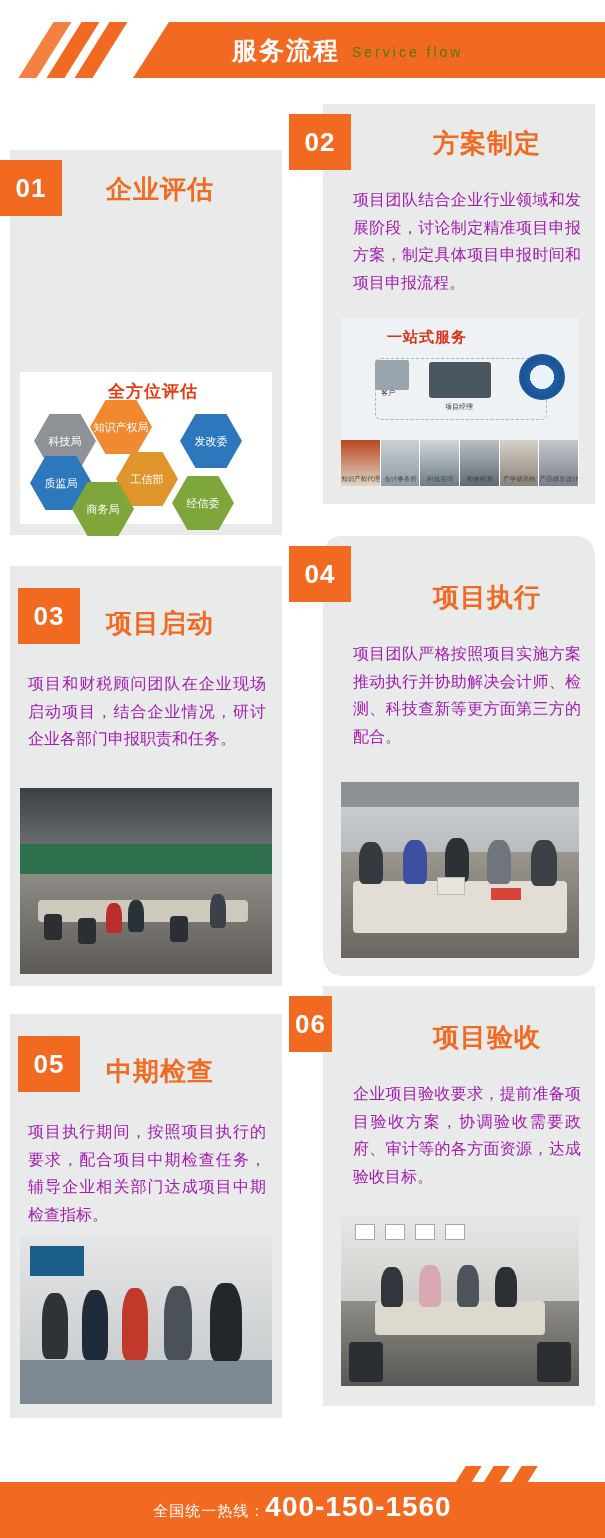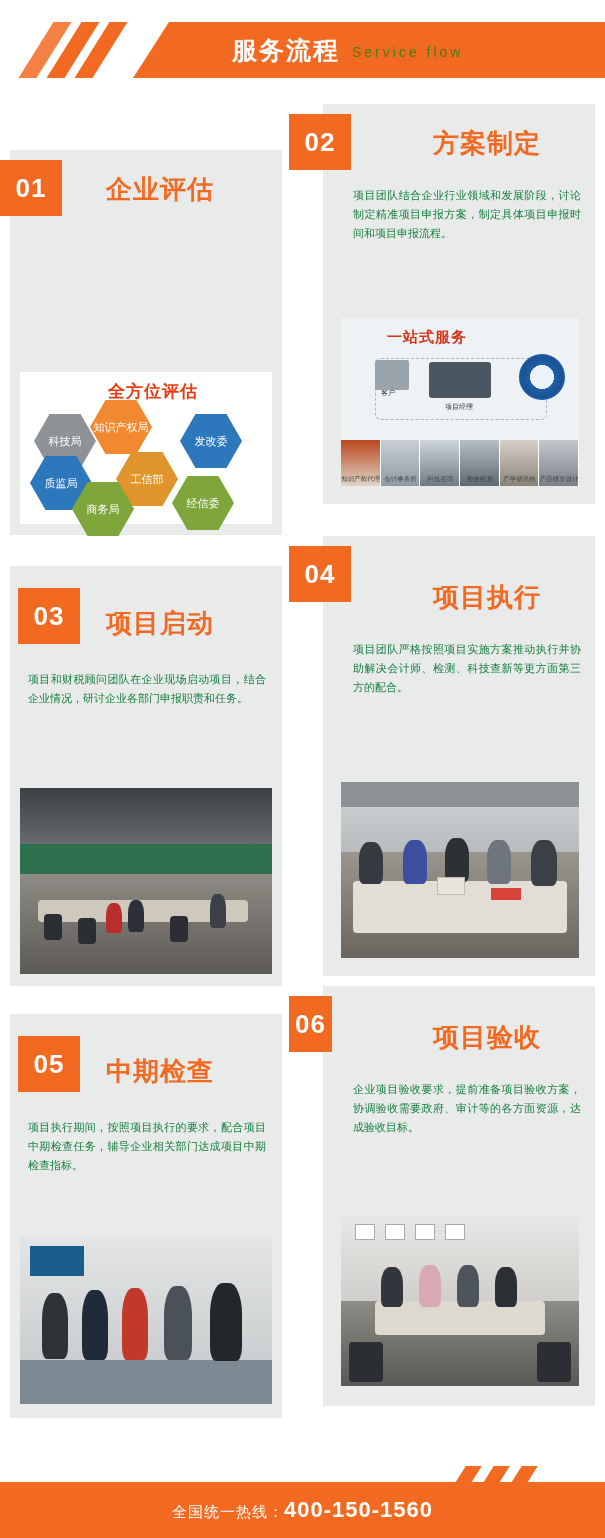--- a/index.html
+++ b/index.html
@@ -17,21 +17,21 @@
   .hdr-s3{left:36px;opacity:.85;}
   .hdr-title{position:absolute;left:232px;top:34px;color:#fff;font-size:25px;font-weight:bold;
              letter-spacing:2px;}
   .hdr-sub{position:absolute;left:352px;top:44px;color:#4d7c0f;font-size:14px;letter-spacing:3px;}
 
   
   .card{position:absolute;background:#e9eaea;}
   .num{position:absolute;background:#f26a21;color:#fff;font-weight:bold;
        display:flex;align-items:center;justify-content:center;font-size:26px;letter-spacing:1px;}
   .ctitle{position:absolute;color:#f26a21;font-weight:bold;font-size:26px;letter-spacing:1px;}
-  .ctext{position:absolute;color:#15803d;font-size:11px;line-height:1.72;text-align:justify;}
+  .ctext{position:absolute;color:#a21caf;font-size:16px;line-height:1.72;text-align:justify;}
 
   
   .photo{position:absolute;overflow:hidden;background:#777;}
 
   
   .hexwrap{position:absolute;background:#fff;}
   .hexttl{position:absolute;font-weight:bold;color:#e8380d;font-size:17px;letter-spacing:1px;}
   .hex{position:absolute;width:62px;height:54px;clip-path:polygon(25% 0,75% 0,100% 50%,75% 100%,25% 100%,0 50%);
        color:#fff;font-size:11px;display:flex;align-items:center;justify-content:center;text-align:center;line-height:1.15;}
 
@@ -53,21 +53,21 @@
   .wall{position:absolute;left:0;top:0;width:100%;height:46%;background:linear-gradient(180deg,#cfd2d4,#b4b7ba);}
   .floor{position:absolute;left:0;bottom:0;width:100%;height:56%;background:linear-gradient(180deg,#8e8a84,#5d5a56);}
   .tablelong{position:absolute;background:#d9d4cb;border-radius:4px;}
   .person{position:absolute;border-radius:40% 40% 18% 18%;}
   .chair{position:absolute;background:#2b2f33;border-radius:4px;}
 
   
   .footer{position:absolute;left:0;bottom:0;width:605px;height:86px;}
   .ftr-bar{position:absolute;left:0;bottom:0;width:605px;height:56px;background:#f26a21;}
   .ftr-txt{position:absolute;left:0;bottom:15px;width:605px;text-align:center;color:#fff;font-size:15px;letter-spacing:1px;}
-  .ftr-num{font-size:22px;font-weight:bold;letter-spacing:1px;}
+  .ftr-num{font-size:28px;font-weight:bold;letter-spacing:1px;}
 
   
   .accent{position:absolute;background:#f26a21;transform:skewX(-32deg);}
 </style>
 </head>
 <body>
 
 <div class="page">
 
   <div class="header">
@@ -142,21 +142,21 @@
         <div class="chair" style="left:24px;top:68%;width:18px;height:26px;"></div>
         <div class="chair" style="left:58px;top:70%;width:18px;height:26px;"></div>
         <div class="chair" style="left:150px;top:69%;width:18px;height:26px;"></div>
         <div class="person" style="left:86px;top:62%;width:16px;height:30px;background:#b92d2d;"></div>
         <div class="person" style="left:108px;top:60%;width:16px;height:32px;background:#2b3138;"></div>
         <div class="person" style="left:190px;top:57%;width:16px;height:34px;background:#3a4149;"></div>
       </div>
     </div>
   </div>
 
-  <div class="card" style="left:323px;top:536px;width:272px;height:440px;">
+  <div class="card" style="left:323px;top:536px;width:272px;height:440px;border-radius:19px;">
     <div class="num" style="left:-34px;top:10px;width:62px;height:56px;">04</div>
     <div class="ctitle" style="left:110px;top:44px;text-align:right;">项目执行</div>
     <div class="ctext" style="left:30px;top:104px;width:228px;">项目团队严格按照项目实施方案推动执行并协助解决会计师、检测、科技查新等更方面第三方的配合。</div>
 
     <div class="photo" style="left:18px;top:246px;width:238px;height:176px;">
       <div class="scene">
         <div class="wall" style="height:40%;background:linear-gradient(180deg,#d2d5d7,#b9bcbe);"></div>
         <div style="position:absolute;left:0;top:0;width:100%;height:14%;background:#8c9196;"></div>
         <div class="floor" style="height:60%;background:linear-gradient(180deg,#9a958d,#6a665f);"></div>
         <div class="tablelong" style="left:12px;top:56%;width:214px;height:52px;background:#e2ded5;"></div>

